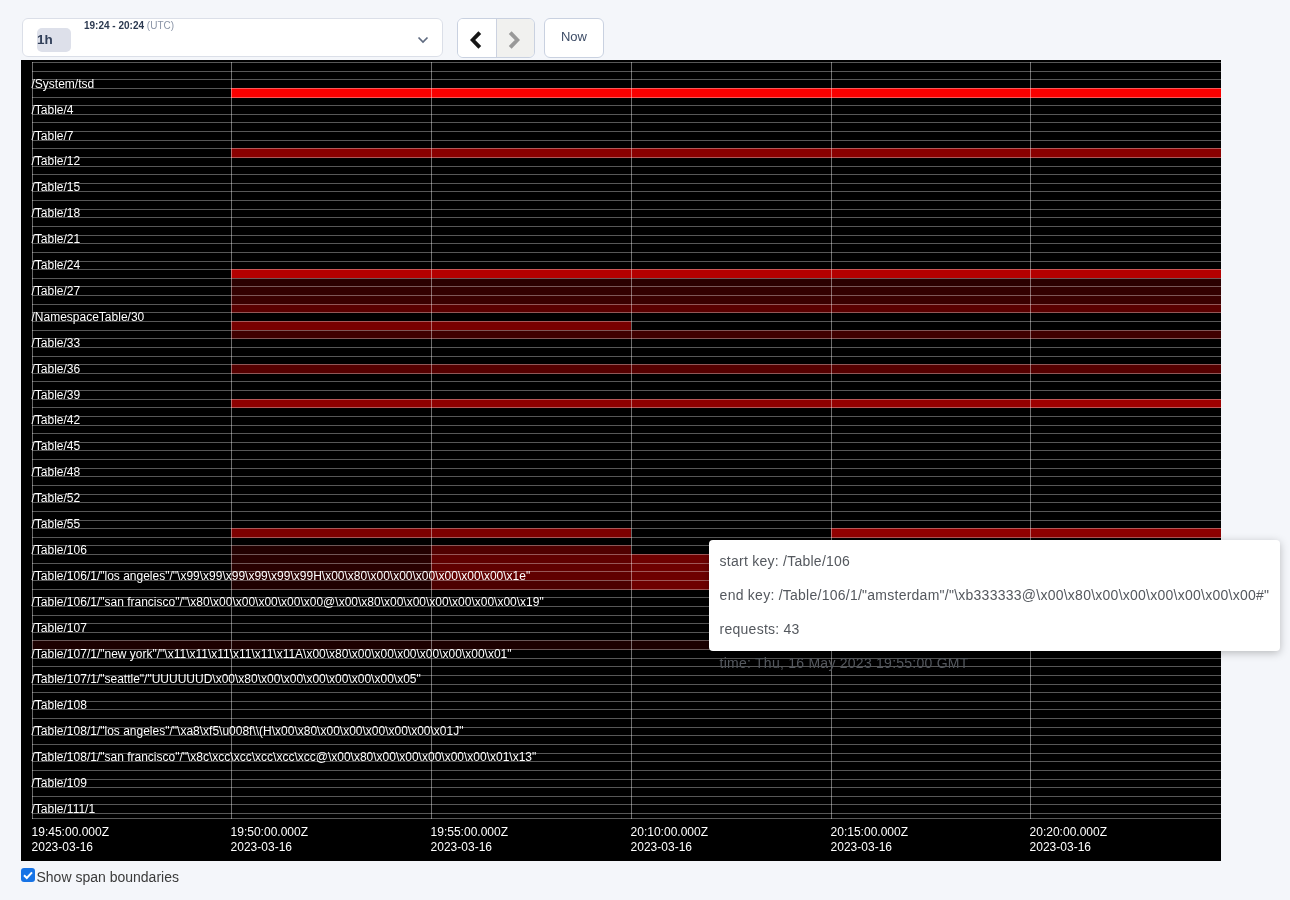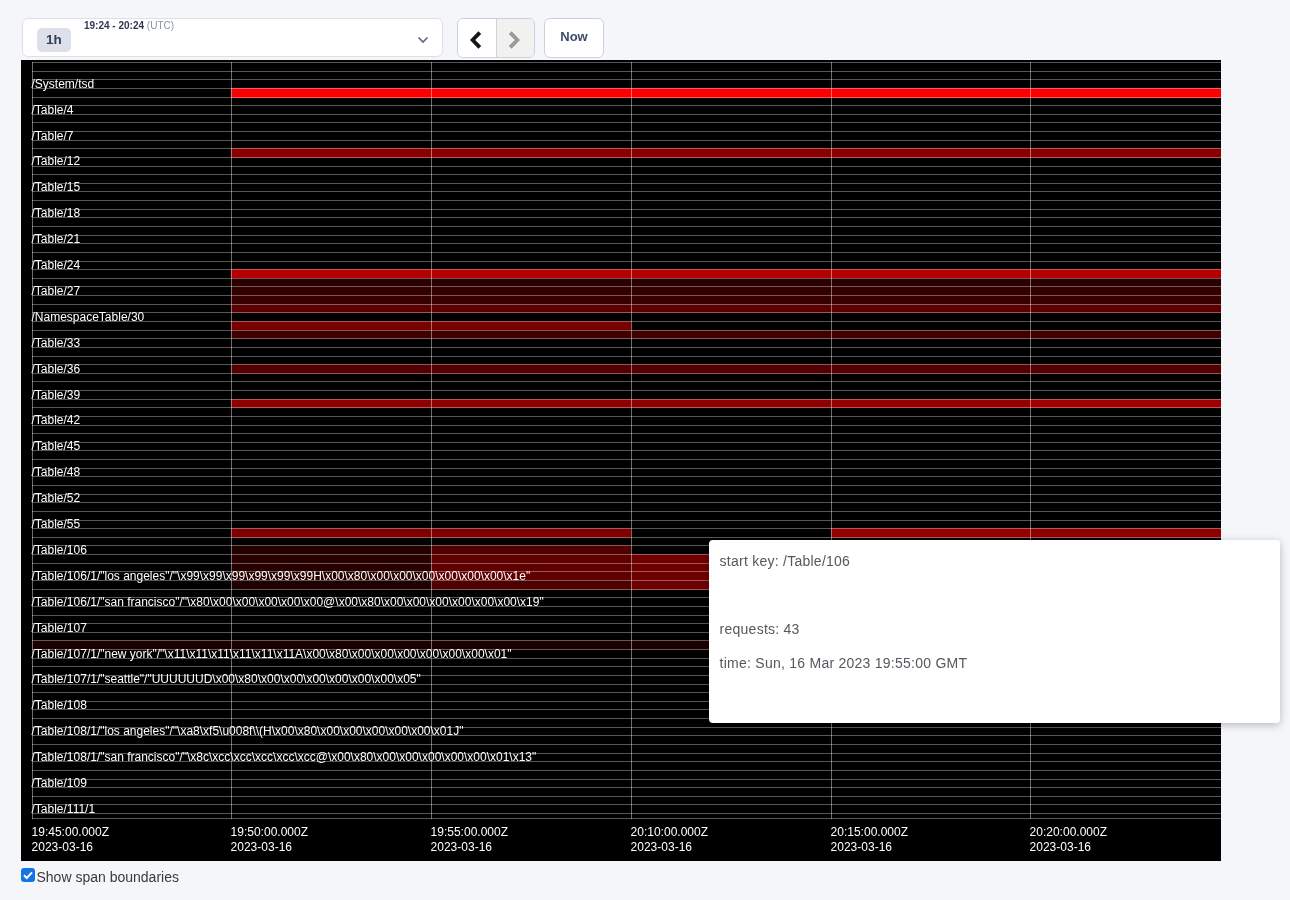--- a/index.html
+++ b/index.html
@@ -4,38 +4,38 @@
 <style>
   html,body{margin:0;padding:0;background:#f4f6fa;font-family:"Liberation Sans",sans-serif;-webkit-font-smoothing:antialiased;}
   *{-webkit-font-smoothing:antialiased;}
   .abs{position:absolute;}
 </style>
 </head>
 <body>
 <div style="position:relative;width:1290px;height:900px;overflow:hidden;opacity:0.999;">
 
   <div class="abs" style="left:22px;top:18px;width:419px;height:37px;background:#fff;border:1px solid #dbdfe8;border-radius:6px;"></div>
-  <div class="abs" style="left:37px;top:28px;width:34px;height:24px;background:#dde0ea;border-radius:5px;color:#32405a;font-size:13.5px;font-weight:bold;text-align:center;line-height:24px;">1h</div>
+  <div class="abs" style="left:37px;top:28px;width:34px;height:24px;background:#dde0ea;border-radius:5px;color:#32405a;font-size:13.5px;font-weight:bold;text-align:left;line-height:24px;">1h</div>
   <div class="abs" style="left:84px;top:20px;font-size:10px;font-weight:bold;color:#2b3950;">19:24 - 20:24 <span style="font-weight:normal;color:#8a94a6;">(UTC)</span></div>
   <svg class="abs" style="left:416.5px;top:36px;" width="12" height="8" viewBox="0 0 12 8">
       <polyline points="1.5,1.5 6,6 10.5,1.5" fill="none" stroke="#5f6b80" stroke-width="1.7"></polyline>
     </svg>
 
   <div class="abs" style="left:457px;top:18px;width:76px;height:38px;border:1px solid #c9d1e0;border-radius:6px;overflow:hidden;display:flex;">
     <div style="width:38px;height:38px;background:#fff;"></div>
     <div style="width:38px;height:38px;background:#f1f1ef;border-left:1px solid #ccd2e0;"></div>
   </div>
   <svg class="abs" style="left:470px;top:31px;" width="12" height="18" viewBox="0 0 12 18">
       <polyline points="9.8,1.6 2.6,9 9.8,16.4" fill="none" stroke="#161616" stroke-width="3.9" stroke-linecap="butt"></polyline>
     </svg>
   <svg class="abs" style="left:508px;top:31px;" width="12" height="18" viewBox="0 0 12 18">
       <polyline points="2.2,1.6 9.4,9 2.2,16.4" fill="none" stroke="#999" stroke-width="3.9" stroke-linecap="butt"></polyline>
     </svg>
 
-  <div class="abs" style="left:544px;top:18px;width:58px;height:38px;background:#fff;border:1px solid #c9d1e0;border-radius:6px;color:#3d4c66;font-size:13px;font-weight:bold;text-align:center;line-height:36.5px;">Now</div>
+  <div class="abs" style="left:544px;top:18px;width:58px;height:38px;background:#fff;border:1px solid #c9d1e0;border-radius:6px;color:#3d4c66;font-size:13px;font-weight:normal;text-align:center;line-height:36.5px;">Now</div>
 
   <div class="abs" style="left:21px;top:60px;width:1200px;height:801px;background:#0f766e;">
 <svg width="1200" height="801" viewBox="0 0 1200 801" style="display:block">
 <rect x="0" y="0" width="1200" height="801" fill="#000"></rect>
 <rect x="210.0" y="28" width="990.0" height="10" fill="#fa0000"></rect>
 <rect x="210.0" y="88" width="990.0" height="10" fill="#8a0000"></rect>
 <rect x="210.0" y="209" width="990.0" height="10" fill="#b40000"></rect>
 <rect x="210.0" y="218" width="990.0" height="9" fill="#2b0000"></rect>
 <rect x="210.0" y="226" width="990.0" height="10" fill="#330000"></rect>
 <rect x="210.0" y="235" width="990.0" height="10" fill="#3a0000"></rect>
@@ -196,24 +196,25 @@
 <text x="409.6" y="790.6" font-family="Liberation Sans, sans-serif" font-size="12" fill="#fff">2023-03-16</text>
 <text x="609.6" y="775.8" font-family="Liberation Sans, sans-serif" font-size="12" fill="#fff">20:10:00.000Z</text>
 <text x="609.6" y="790.6" font-family="Liberation Sans, sans-serif" font-size="12" fill="#fff">2023-03-16</text>
 <text x="809.6" y="775.8" font-family="Liberation Sans, sans-serif" font-size="12" fill="#fff">20:15:00.000Z</text>
 <text x="809.6" y="790.6" font-family="Liberation Sans, sans-serif" font-size="12" fill="#fff">2023-03-16</text>
 <text x="1008.6" y="775.8" font-family="Liberation Sans, sans-serif" font-size="12" fill="#fff">20:20:00.000Z</text>
 <text x="1008.6" y="790.6" font-family="Liberation Sans, sans-serif" font-size="12" fill="#fff">2023-03-16</text>
 </svg>
   </div>
 
-  <div class="abs" style="left:708.6px;top:539.5px;width:571px;height:183px;background:#fff;border-radius:4px;box-shadow:0 2px 8px rgba(0,0,0,0.25);z-index:5;color:#54585e;font-size:14px;letter-spacing:0.25px;">
+  <div class="abs" style="left:708.6px;top:539.5px;width:571px;height:111px;background:#fff;border-radius:4px;box-shadow:0 2px 8px rgba(0,0,0,0.25);z-index:5;color:#54585e;font-size:14px;letter-spacing:0.25px;">
     <div class="abs" style="left:11px;top:13.5px;">start key: /Table/106</div>
+    <div class="abs" style="left:11px;top:47.5px;">end key: /Table/106/1/"amsterdam"/"\xb333333@\x00\x80\x00\x00\x00\x00\x00\x00#"</div>
     <div class="abs" style="left:11px;top:81.5px;">requests: 43</div>
-    <div class="abs" style="left:11px;top:115.5px;">time: Sun, 16 Mar 2023 19:55:00 GMT</div>
+    <div class="abs" style="left:11px;top:115.5px;">time: Thu, 16 May 2023 19:55:00 GMT</div>
   </div>
 
   <div class="abs" style="left:21px;top:868px;width:13.5px;height:13.5px;background:#1673e6;border-radius:3px;"></div>
   <svg class="abs" style="left:21px;top:868px;" width="14" height="14" viewBox="0 0 14 14">
       <polyline points="3,7.2 5.8,10 11,4.4" fill="none" stroke="#fff" stroke-width="2"></polyline>
     </svg>
   <div class="abs" style="left:36.5px;top:868.5px;font-size:14px;color:#3a3a3a;">Show span boundaries</div>
 
 </div>
 

